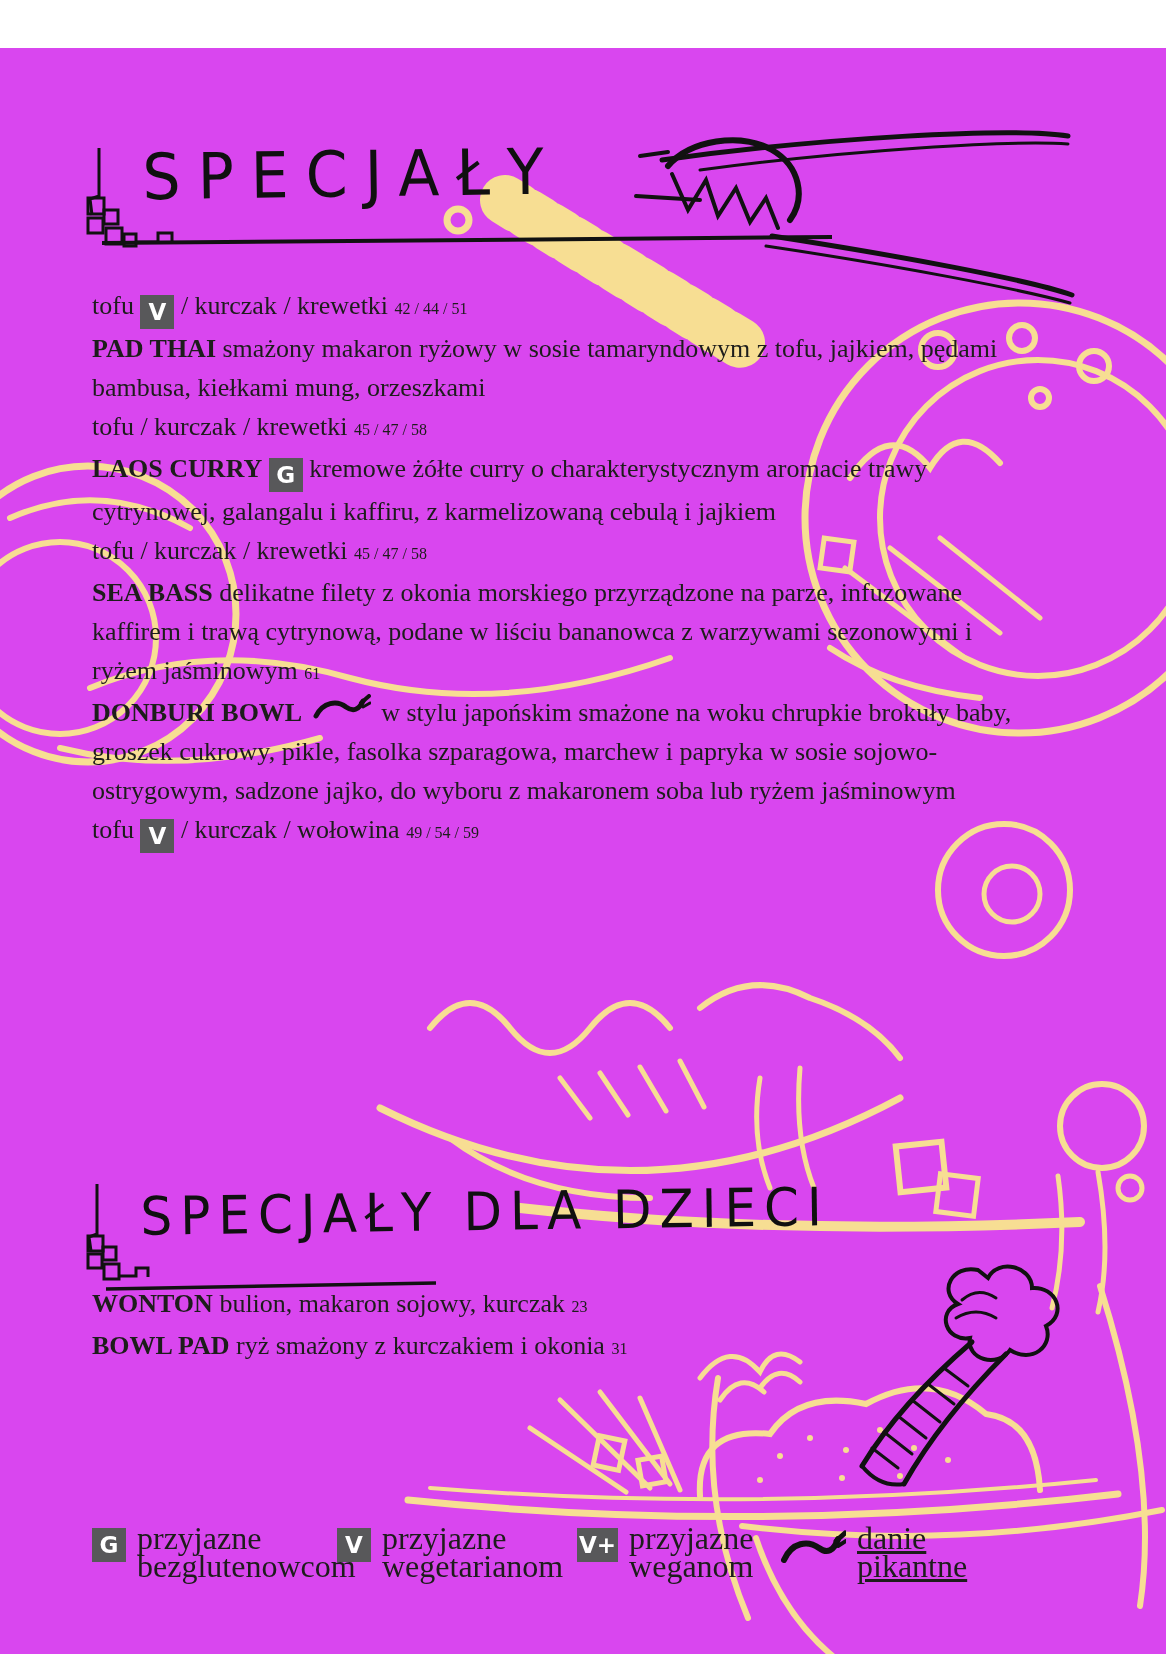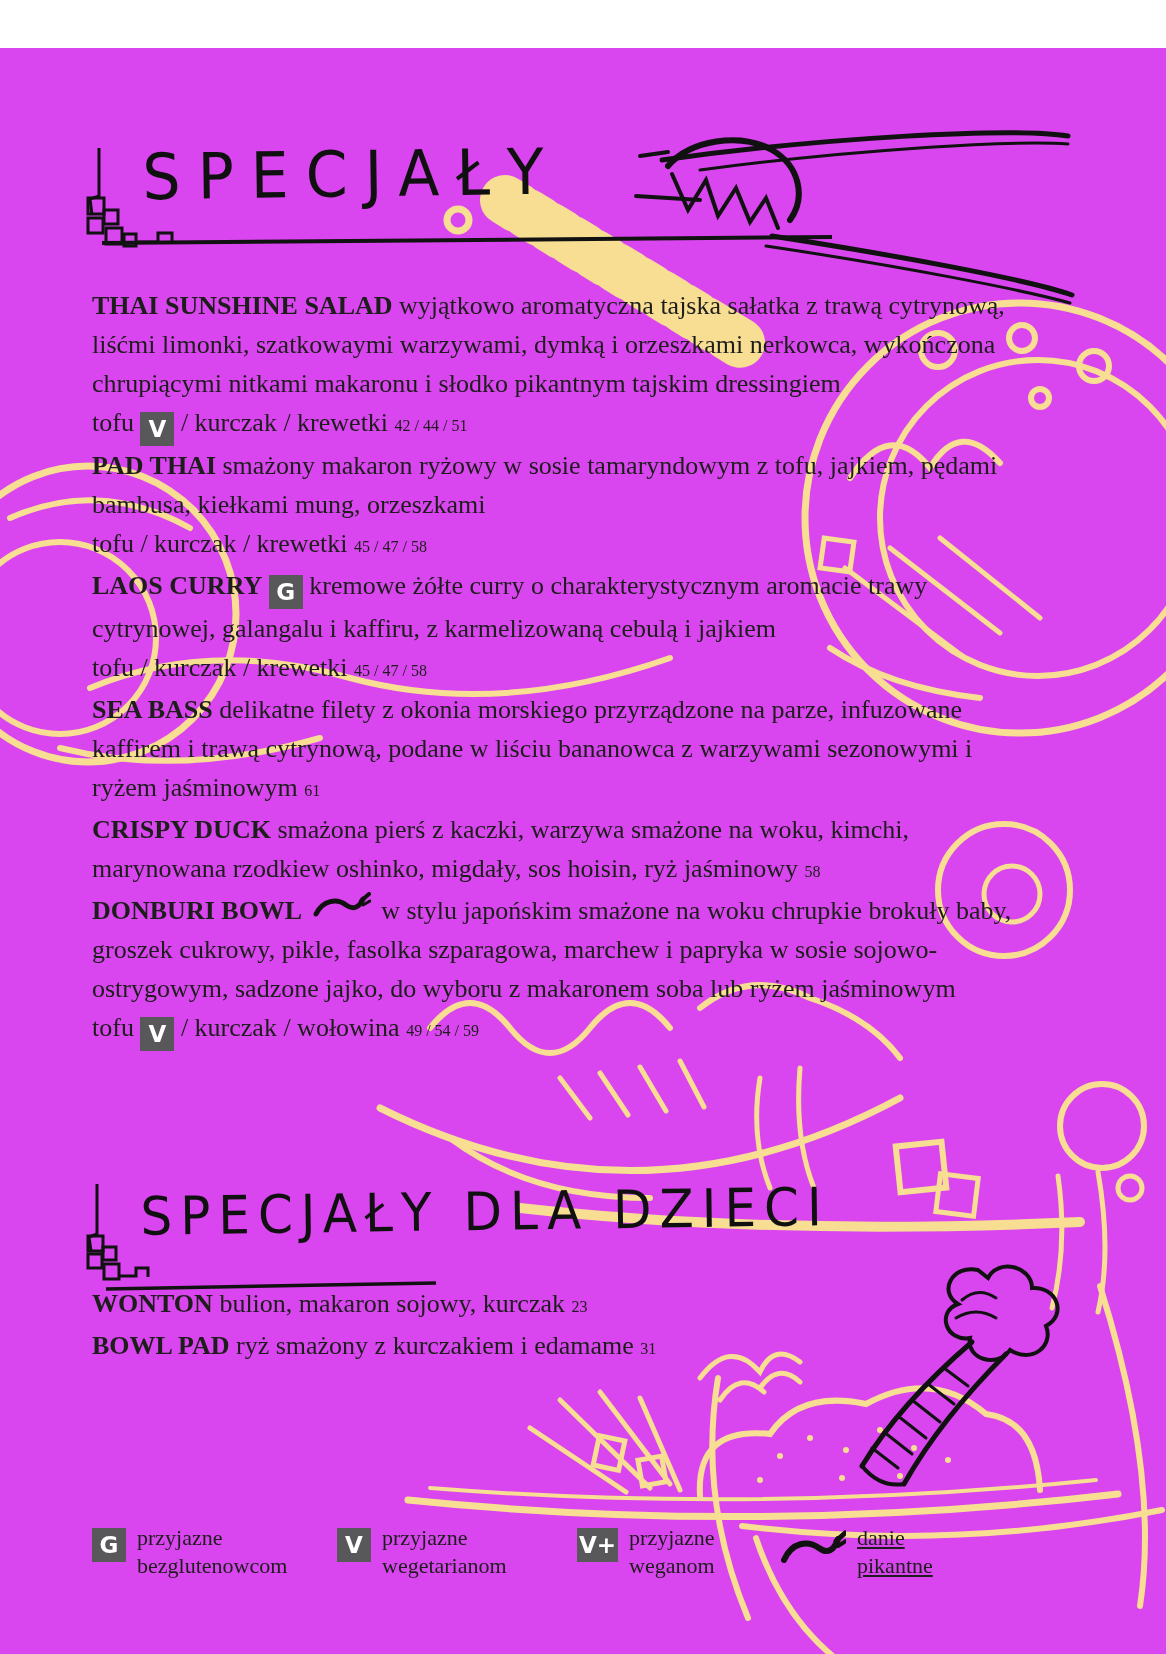--- a/index.html
+++ b/index.html
@@ -22,21 +22,21 @@
   .price{font-size:16px;}
 
   .badge{display:inline-block;min-width:34px;height:34px;padding:0 2px;box-sizing:border-box;
          background:#58585a;color:#fff;font-family:"DejaVu Sans", sans-serif;font-weight:bold;
          font-size:23px;line-height:34px;text-align:center;vertical-align:-6px;}
 
   .chili-inline{vertical-align:-3px;margin:0 4px;}
 
   .legend-item{position:absolute;display:flex;gap:11px;align-items:flex-start;}
   .legend-item .badge{margin-top:4px;}
-  .legend-label{font-size:22px;line-height:28px;}
+  .legend-label{font-size:32px;line-height:28px;}
   .li-gluten{left:92px;top:1476px;}
   .li-veg{left:337px;top:1476px;}
   .li-vegan{left:577px;top:1476px;}
   .li-spicy{left:780px;top:1476px;text-decoration:underline;}
 </style>
 </head>
 <body>
 
 <div class="page">
 
@@ -137,24 +137,20 @@
     </g>
   </svg>
 
   <div class="content">
 
     <h1 class="hand-title t1">SPECJAŁY</h1>
 
     <div class="menu specials">
 
       <p>
-        <span class="dish-name">THAI SUNSHINE SALAD</span>
-        <span>wyjątkowo aromatyczna tajska sałatka z trawą cytrynową, liśćmi limonki, szatkowaymi warzywami, dymką i orzeszkami nerkowca, wykończona chrupiącymi nitkami makaronu i słodko pikantnym tajskim dressingiem</span>
-      </p>
-      <p>
         <span>tofu</span>
         <span class="badge">V</span>
         <span>/ kurczak / krewetki</span>
         <span class="price">42 / 44 / 51</span>
       </p>
 
       <p>
         <span class="dish-name">PAD THAI</span>
         <span>smażony makaron ryżowy w sosie tamaryndowym z tofu, jajkiem, pędami bambusa, kiełkami mung, orzeszkami</span>
       </p>
@@ -172,25 +168,20 @@
         <span>tofu / kurczak / krewetki</span>
         <span class="price">45 / 47 / 58</span>
       </p>
 
       <p>
         <span class="dish-name">SEA BASS</span>
         <span>delikatne filety z okonia morskiego przyrządzone na parze, infuzowane kaffirem i trawą cytrynową, podane w liściu bananowca z warzywami sezonowymi i ryżem jaśminowym</span>
         <span class="price">61</span>
       </p>
 
-      <p>
-        <span class="dish-name">CRISPY DUCK</span>
-        <span>smażona pierś z kaczki, warzywa smażone na woku, kimchi, marynowana rzodkiew oshinko, migdały, sos hoisin, ryż jaśminowy</span>
-        <span class="price">58</span>
-      </p>
 
       <p>
         <span class="dish-name">DONBURI BOWL</span>
         <svg class="chili-inline" width="58" height="30" viewBox="0 0 58 30">
           <g stroke="#111" fill="none" stroke-linecap="round">
             <path d="M3,22 C10,8 24,6 33,13 C40,18 46,16 50,7" stroke-width="5"></path>
             <path d="M48,9 L56,2" stroke-width="4"></path>
             <path d="M50,13 L57,9" stroke-width="3"></path>
           </g>
         </svg>
@@ -207,21 +198,21 @@
     <h2 class="hand-title t2">SPECJAŁY DLA DZIECI</h2>
 
     <div class="menu kids">
       <p>
         <span class="dish-name">WONTON</span>
         <span>bulion, makaron sojowy, kurczak</span>
         <span class="price">23</span>
       </p>
       <p>
         <span class="dish-name">BOWL PAD</span>
-        <span>ryż smażony z kurczakiem i edamame</span>
+        <span>ryż smażony z kurczakiem i okonia</span>
         <span class="price">31</span>
       </p>
     </div>
 
     <div class="legend-item li-gluten">
       <span class="badge">G</span>
       <span class="legend-label">
         <span>przyjazne</span><br>
         <span>bezglutenowcom</span>
       </span>

